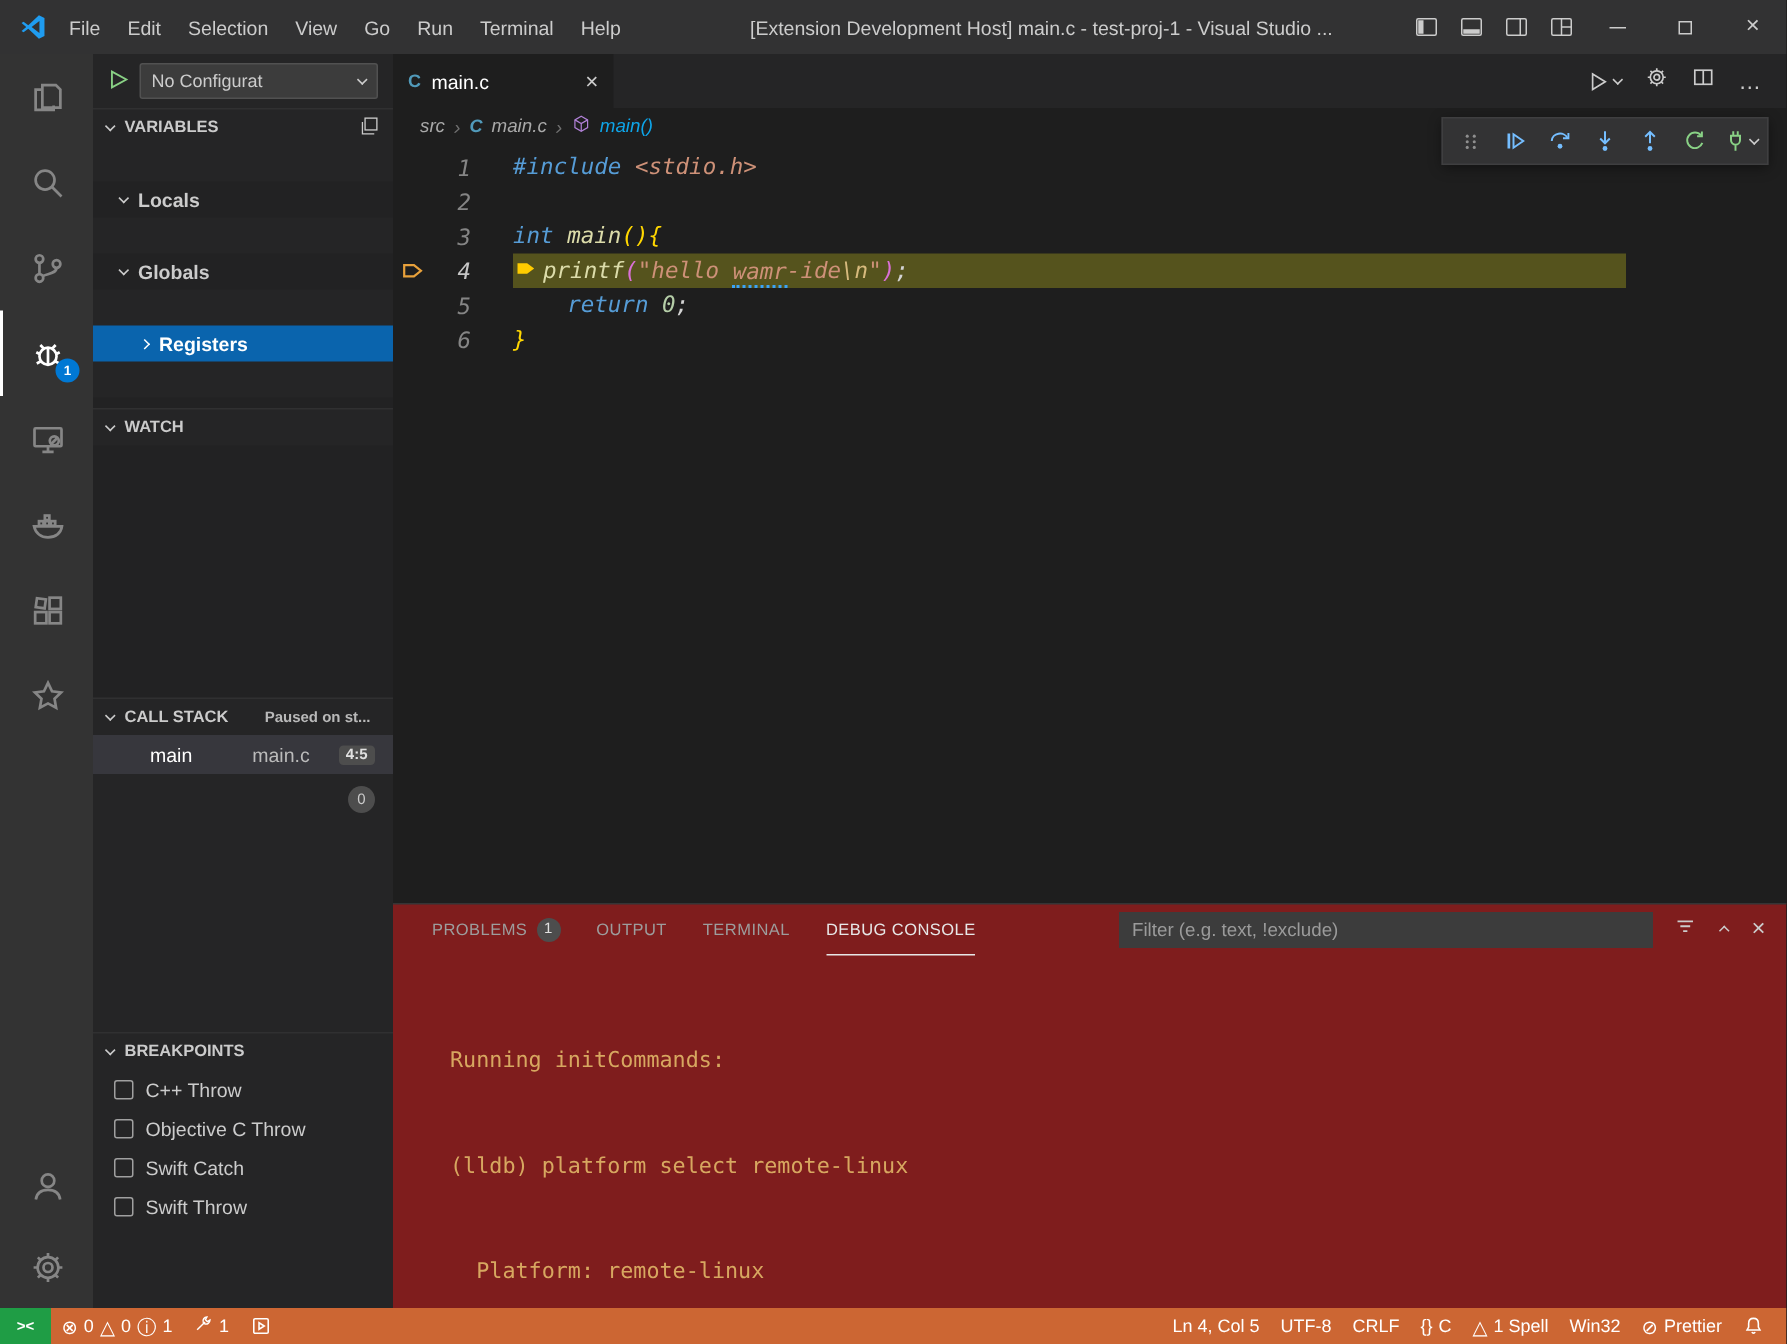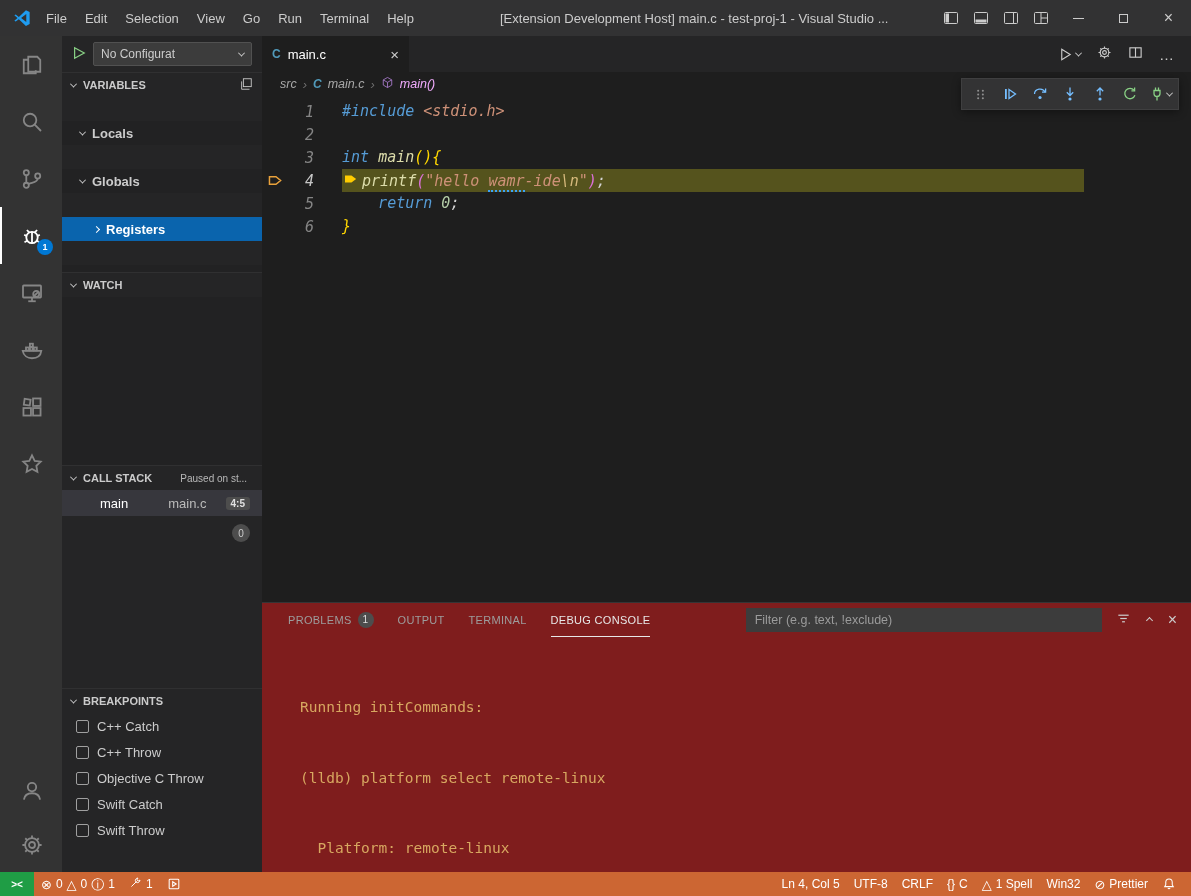--- a/index.html
+++ b/index.html
@@ -51,21 +51,21 @@
   .sec { display:flex; flex-direction:column; border-top:1px solid #303031; }
   .sec-header { height:24px; flex:none; display:flex; align-items:center; gap:7px; padding:0 9px;
     font-size:11px; font-weight:bold; color:#cbcbcb; }
   .sec-body { flex:1; background:#222223; }
   .tree-row { height:24px; display:flex; align-items:center; gap:7px; padding-left:18px; background:#222223; }
   .tree-row.selected { background:var(--selection_bg,#0A64AD); color:#ffffff;padding-left:32px; }
   .sec-var { height:200px;gap:24px; }
   .sec-watch { height:193px; }
   .sec-cs { height:223px; }
   .sec-bp { flex:1; }
-  .cs-status { margin-left:auto; margin-right:6px; font-size:10px; color:#b9b9b9; font-weight:normal;
+  .cs-status { margin-left:auto; margin-right:6px; font-size:10px; color:#b9b9b9; font-weight:bold;
     white-space:nowrap; overflow:hidden; }
   .frame-row { height:26px; display:flex; align-items:center; padding-left:38px; background:#37373D; color:#fff; }
   .frame-file { margin-left:40px; color:#bbbbbb; }
   .frame-pos { margin-left:auto; margin-right:12px; background:#4d4d4d; color:#e0e0e0; font-size:10px;
     padding:1px 5px; border-radius:3px;font-weight:bold; }
   .cs-badge { width:18px; height:18px; border-radius:50%; background:#4d4d4d; color:#cccccc; font-size:10px;
     display:flex; align-items:center; justify-content:center; margin:8px 12px 0 auto; }
   .bp-row { height:26px; display:flex; align-items:center; gap:8px; padding-left:14px; }
   .bp-check { appearance:none; -webkit-appearance:none; width:13px; height:13px; border:1px solid #a0a0a0;
     border-radius:2px; background:transparent; flex:none; }
@@ -329,24 +329,20 @@
         <div class="sec-body" style="background:#252526"></div>
       </div>
 
       <div class="sec sec-bp">
         <div class="sec-header">
           <span class="chev down"></span>
           <span>BREAKPOINTS</span>
         </div>
         <div class="bp-row">
           <input type="checkbox" class="bp-check" style="">
-          <span>C++ Catch</span>
-        </div>
-        <div class="bp-row">
-          <input type="checkbox" class="bp-check" style="">
           <span>C++ Throw</span>
         </div>
         <div class="bp-row">
           <input type="checkbox" class="bp-check" style="">
           <span>Objective C Throw</span>
         </div>
         <div class="bp-row">
           <input type="checkbox" class="bp-check" style="">
           <span>Swift Catch</span>
         </div>
@@ -395,21 +391,21 @@
           <span class="bc-sep">›</span>
           <span class="c-icon">C</span>
           <span>main.c</span>
           <span class="bc-sep">›</span>
           <span class="bc-cube">
             <svg width="13" height="13" viewBox="0 0 16 16">
                 <path d="M8 1.8l5.2 3v6.4L8 14.2l-5.2-3V4.8z"></path>
                 <path d="M2.8 4.8L8 7.8l5.2-3M8 7.8v6.4"></path>
               </svg>
           </span>
-          <span style="color:#f0abfc">main()</span>
+          <span style="color:#0ea5e9">main()</span>
         </div>
 
         <div class="code">
           <div class="cline">
             <span class="glyph"></span>
             <span class="lnum">1</span>
             <span class="lcontent"><span class="tk-kw">#include</span><span class="tk-str"> &lt;stdio.h&gt;</span></span>
           </div>
           <div class="cline">
             <span class="glyph"></span>

